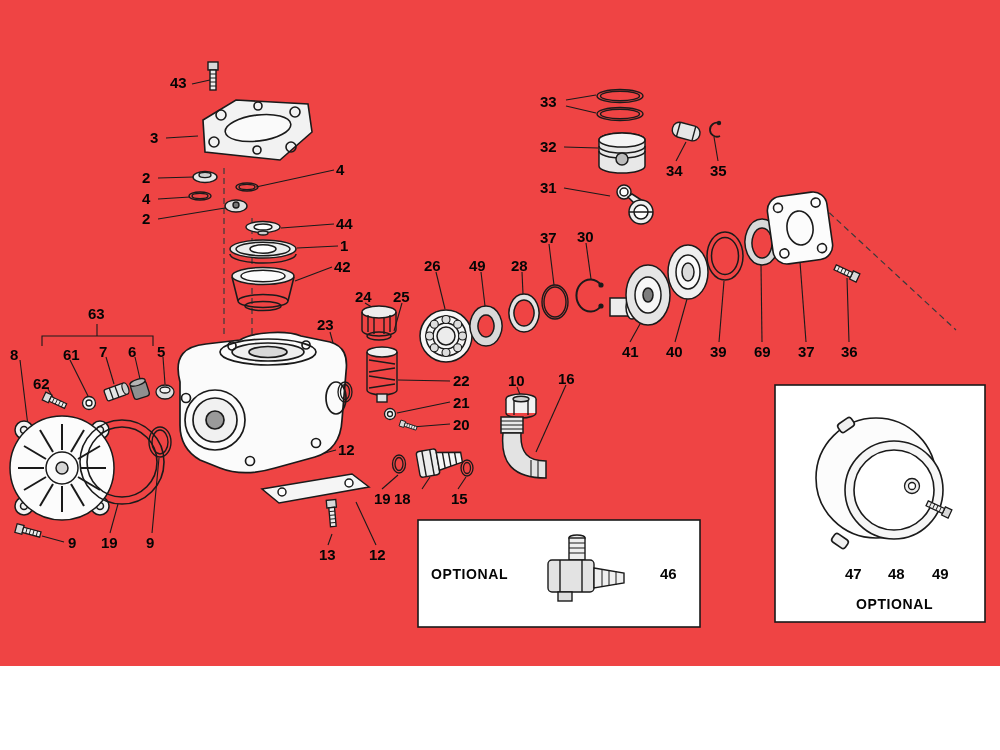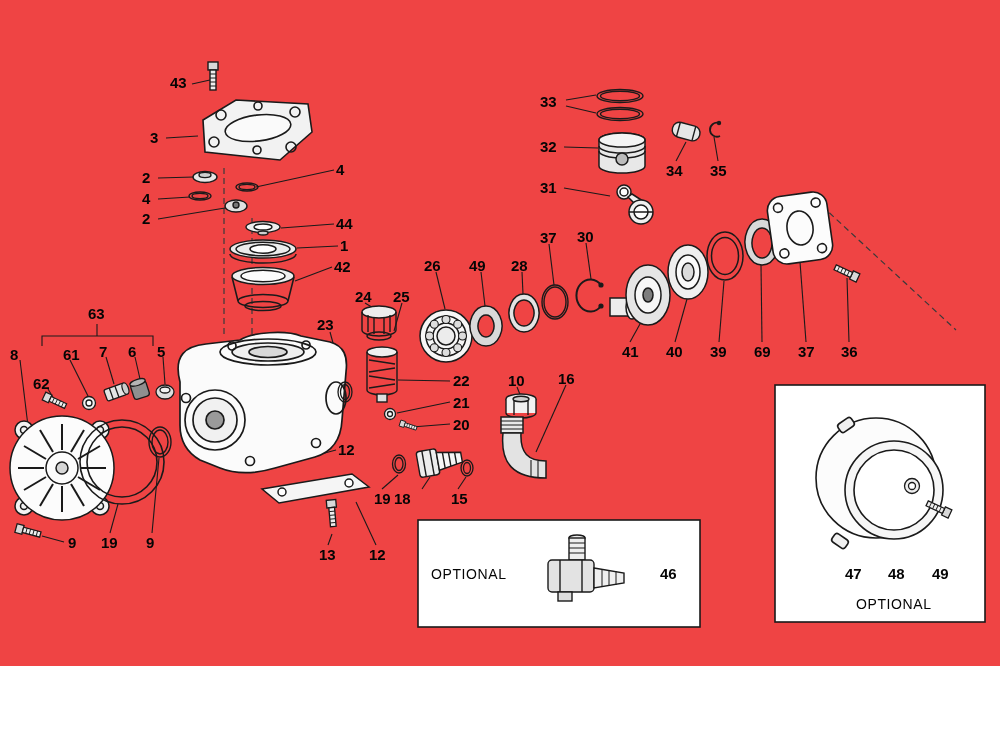--- a/index.html
+++ b/index.html
@@ -1,21 +1,21 @@
 <!DOCTYPE html>
 <html><head>
 <meta charset="utf-8">
 <style>
   html,body{margin:0;padding:0;background:#ffffff;}
   #stage{position:relative;width:1000px;height:666px;background:#ef4444;overflow:hidden;
          font-family:"Liberation Sans",sans-serif;}
   #drawing{position:absolute;left:0;top:0;}
   .callout{position:absolute;font-weight:700;font-size:15px;line-height:16px;color:#050505;
            white-space:nowrap;}
-  .optional-label{position:absolute;font-weight:400;font-size:14px;letter-spacing:.6px;color:#050505;}
+  .optional-label{position:absolute;font-weight:700;font-size:14px;letter-spacing:.6px;color:#050505;}
 </style>
 </head>
 <body>
 
 <div id="stage">
 
 <svg id="drawing" width="1000" height="750" viewBox="0 0 1000 750">
   <defs>
     <g id="boltH">
       <rect x="0" y="-5" width="8" height="10" fill="#d8d8d8" stroke="#1a1a1a" stroke-width="1.4"></rect>

